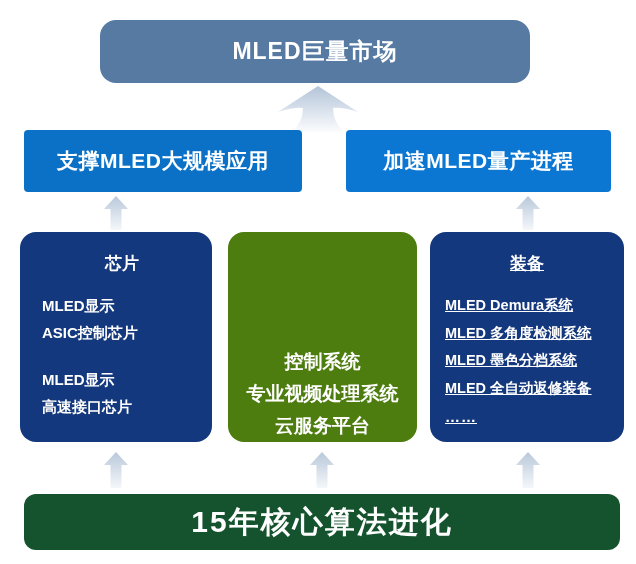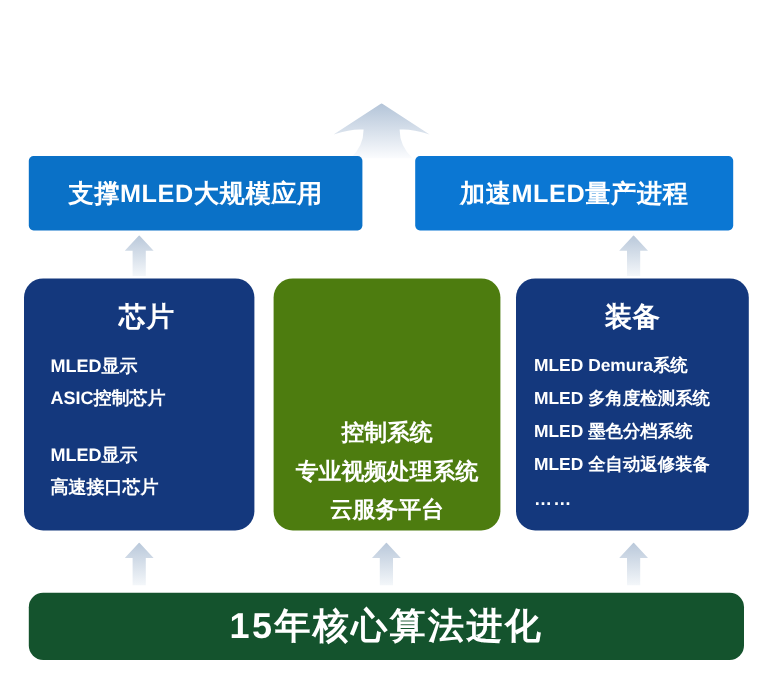--- a/index.html
+++ b/index.html
@@ -9,22 +9,22 @@
   .top-box{left:100px;top:20px;width:430px;height:63px;background:#567aa2;border-radius:16px;
            font-size:23px;font-weight:bold;letter-spacing:1px;}
   .row2-box{top:130px;height:62px;border-radius:4px;font-size:21px;font-weight:bold;letter-spacing:0.5px;}
   .row2-left{left:24px;width:278px;background:#0a71c7;}
   .row2-right{left:346px;width:265px;background:#0b77d3;}
   .mid-box{top:232px;height:210px;border-radius:16px;display:block;}
   .mid-left{left:20px;width:192px;background:#14387d;padding:18px 10px 0 22px;}
   .mid-center{left:228px;width:189px;background:#4d7c0f;display:flex;flex-direction:column;
               align-items:center;justify-content:flex-end;text-align:center;
               font-size:19px;font-weight:bold;line-height:32px;}
-  .mid-right{left:430px;width:194px;background:#14387d;padding:18px 6px 0 15px;}
-  .mid-title{text-align:center;font-size:23px;font-weight:bold;line-height:28px;margin-bottom:14px;}
+  .mid-right{left:430px;width:194px;background:#14387d;padding:18px 6px 0 15px;text-decoration:underline;}
+  .mid-title{text-align:center;font-size:17px;font-weight:bold;line-height:28px;margin-bottom:14px;}
   .mid-right .mid-title{margin-right:9px;}
   .item{font-size:15px;font-weight:bold;line-height:27px;white-space:nowrap;}
   .mid-right .item{font-size:14.5px;line-height:27.5px;}
   .group{margin-bottom:20px;}
   .group:last-of-type{margin-bottom:0;}
   .ellipsis{font-size:15px;font-weight:bold;margin-top:12px;letter-spacing:1px;}
   .mid-right .ellipsis{margin-top:6px;}
   .bottom-box{left:24px;top:494px;width:596px;height:56px;background:#14532d;border-radius:12px;
               font-size:30px;font-weight:bold;letter-spacing:2px;}
   .arrow{position:absolute;}
@@ -47,20 +47,23 @@
         <stop offset="0" stop-color="#b9c8da"></stop>
         <stop offset="1" stop-color="#f4f7fa"></stop>
       </linearGradient>
       <linearGradient id="bigArrGrad" x1="0" y1="0" x2="0" y2="1">
         <stop offset="0" stop-color="#b3c4d8"></stop>
         <stop offset="1" stop-color="#fbfcfe"></stop>
       </linearGradient>
     </defs>
   </svg>
 
+  <div class="box top-box">
+    <span>MLED巨量市场</span>
+  </div>
 
   <svg class="arrow big-arrow" width="92" height="46" viewBox="0 0 92 46">
     <path d="M46 0 L86 26 Q70 21 61 22 Q61 36 72 46 L20 46 Q31 36 31 22 Q22 21 6 26 Z" fill="url(#bigArrGrad)"></path>
   </svg>
 
   <div class="box row2-box row2-left">
     <span>支撑MLED大规模应用</span>
   </div>
   <div class="box row2-box row2-right">
     <span>加速MLED量产进程</span>

